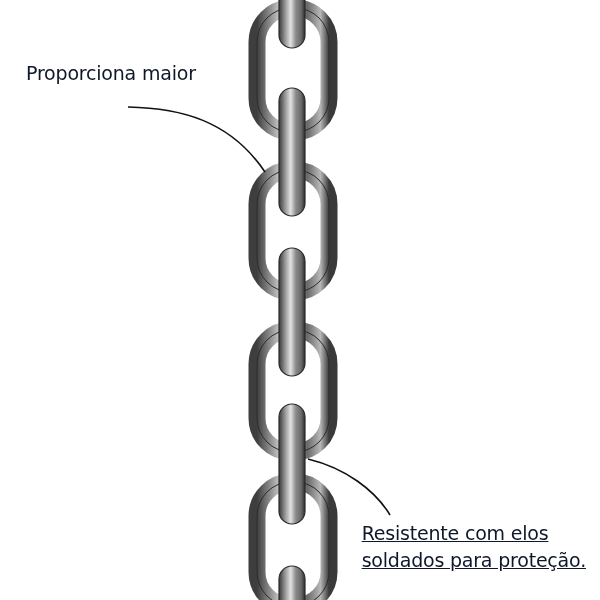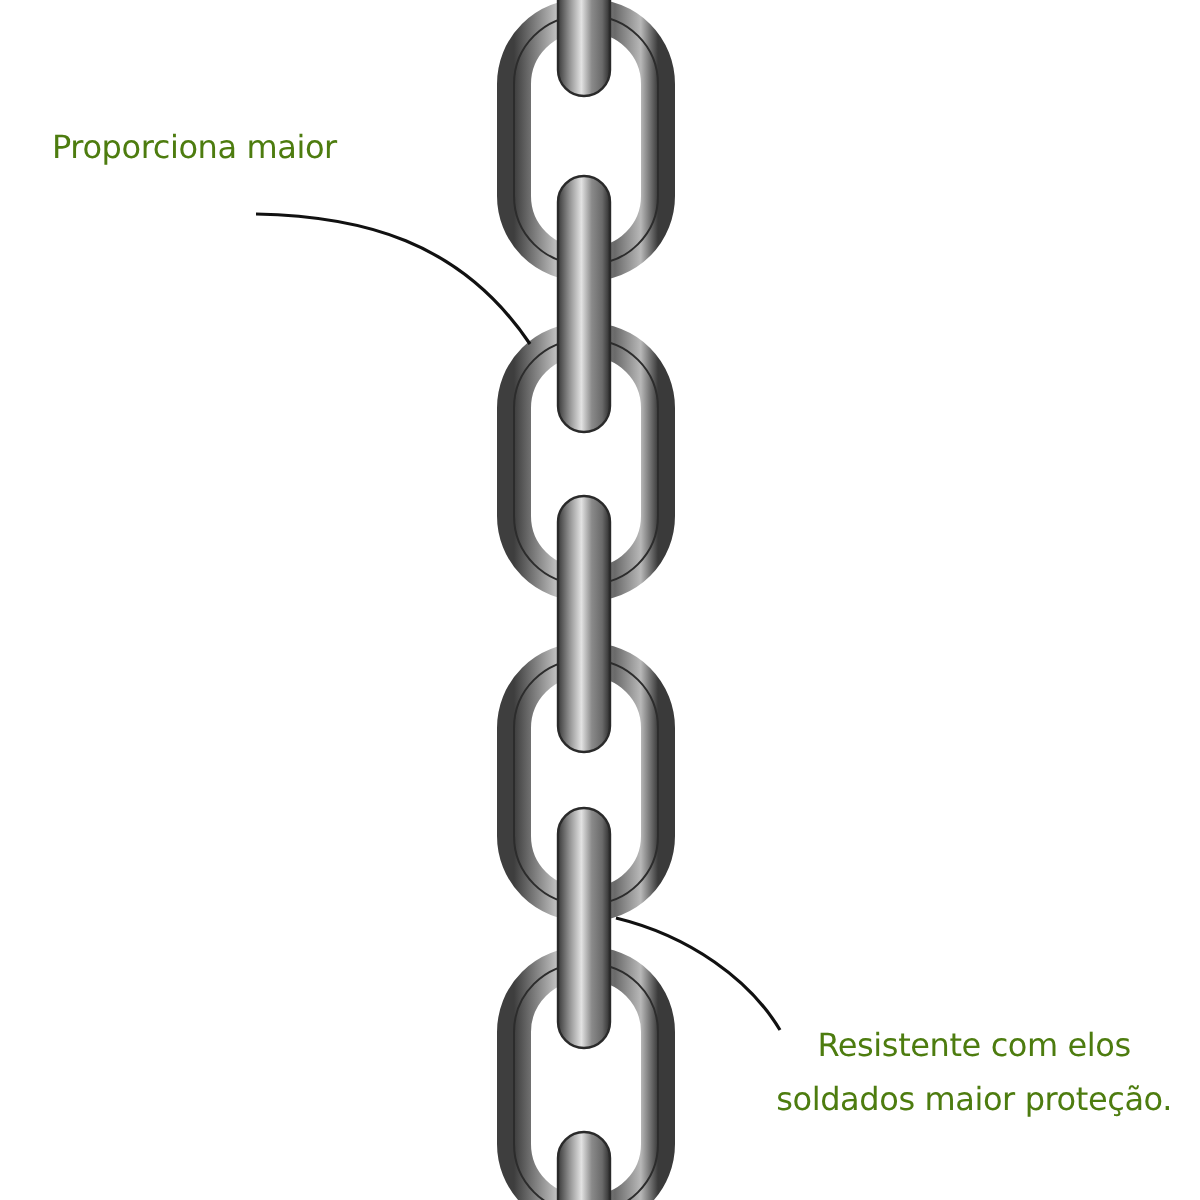--- a/index.html
+++ b/index.html
@@ -1,22 +1,22 @@
 <!DOCTYPE html>
 <html><head>
   <meta charset="utf-8">
   <style>
     html, body { margin: 0; padding: 0; background: #ffffff; }
     body { width: 600px; height: 600px; position: relative; overflow: hidden;
            font-family: "DejaVu Sans", sans-serif; }
     .stage { position: absolute; left: 0; top: 0; width: 600px; height: 600px; }
-    .callout-text { position: absolute; color: #4d7c0f; font-size: 16px; line-height: 27px;
+    .callout-text { position: absolute; color: #0f172a; font-size: 19px; line-height: 27px;
                     letter-spacing: -0.2px; }
     #callout-1 { left: 26px; top: 60px; text-align: left; }
-    #callout-2 { right: 14px; top: 509px; text-align: center; }
+    #callout-2 { right: 14px; top: 520px; text-align: left; text-decoration: underline; }
     svg.art { position: absolute; left: 0; top: 0; }
   </style>
 </head>
 <body>
 
 <div class="stage">
   <svg class="art" width="600" height="600" viewBox="0 0 600 600">
     <defs>
       <linearGradient id="steelH" x1="0" y1="0" x2="1" y2="0">
         <stop offset="0" stop-color="#3e3e3e"></stop>
@@ -62,15 +62,15 @@
     <path d="M128 107 C 180 108, 230 120, 265 172" fill="none" stroke="#111" stroke-width="1.6"></path>
     <path d="M308 459 C 345 468, 375 490, 390 515" fill="none" stroke="#111" stroke-width="1.6"></path>
   </svg>
 
   <div id="callout-1" class="callout-text">
     <div>Proporciona maior</div>
   </div>
 
   <div id="callout-2" class="callout-text">
     <div>Resistente com elos</div>
-    <div>soldados maior proteção.</div>
+    <div>soldados para proteção.</div>
   </div>
 </div>
 
 </body></html>

